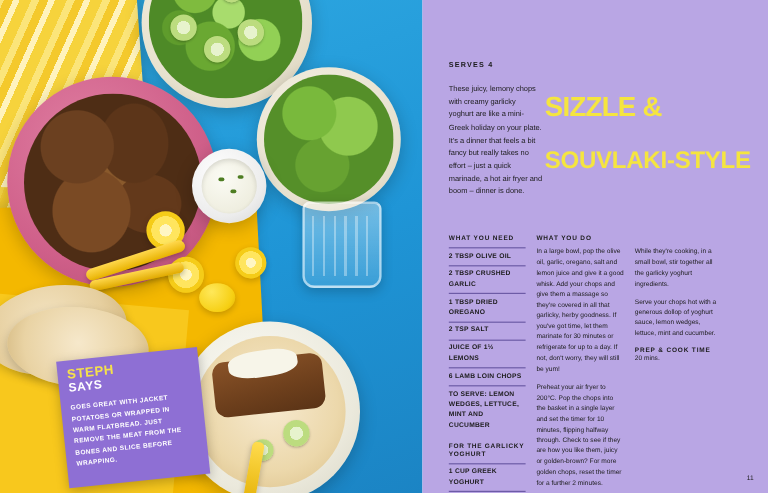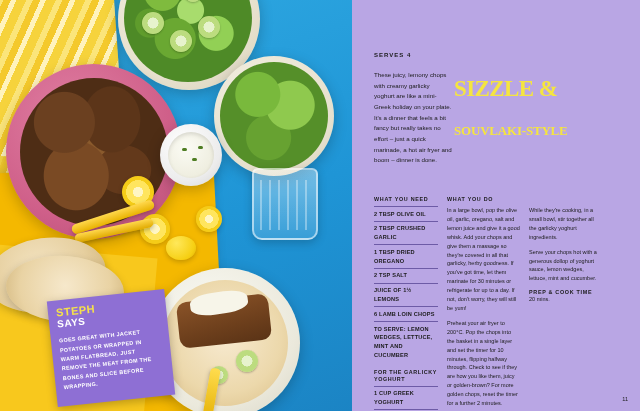--- a/index.html
+++ b/index.html
@@ -331,25 +331,25 @@
   .title {
     position: absolute;
     left: 102px; top: 78px;
     width: 180px;
     color: #f5e53f;
     font-weight: bold;
     font-size: 23px;
     line-height: 0.98;
     letter-spacing: -0.6px;
     text-transform: uppercase;
-    font-family: Liberation Serif, serif;
+    font-family: Liberation Sans, sans-serif;
   }
   .title .sub {
     display: block;
-    font-size: 13px;
+    font-size: 20px;
     letter-spacing: -0.2px;
     margin-top: 2px;
   }
 
   
   .cols {
     position: absolute;
     left: 22px; top: 196px;
     width: 250px;
     display: flex;

